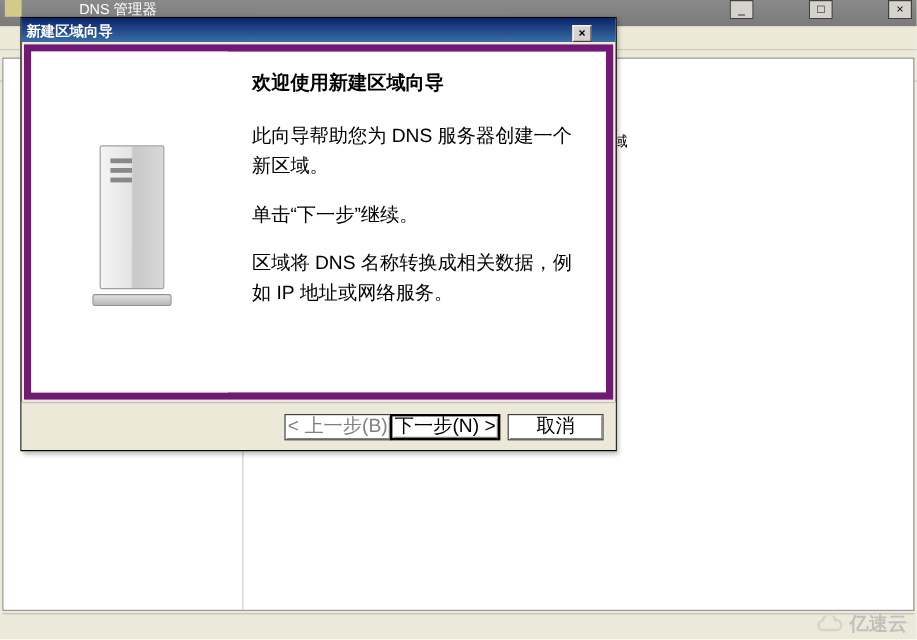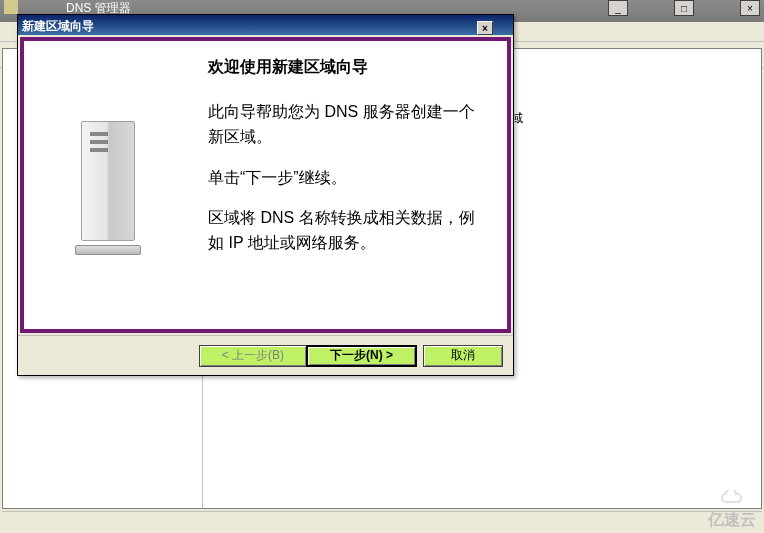--- a/index.html
+++ b/index.html
@@ -137,21 +137,21 @@
     color: #000;
     font-weight: bold;
     font-family: Tahoma, sans-serif;
     cursor: default;
   }
 
   .wizard-body {
     flex: 1;
     display: flex;
     background: #fff;
-    border: 4px solid #701a75;
+    border: 6px solid #701a75;
     margin: 2px;
   }
   .wizard-left {
     width: 164px;
     background: #ffffff;
     display: flex;
     align-items: center;
     justify-content: center;
   }
   .server-illustration {
@@ -210,50 +210,49 @@
     border-top: 1px solid #c0c0c0;
     display: flex;
     align-items: center;
     justify-content: flex-end;
     padding: 0 10px;
     gap: 6px;
   }
   .btn {
     height: 22px;
     min-width: 80px;
-    padding: 0 22px;
-    background: #bef264;
+    padding: 0 2px;
+    background: #ffffff;
     border: 1px solid #404040;
     box-shadow: inset 1px 1px 0 #fff, inset -1px -1px 0 #808080;
-    font-size: 12px;
+    font-size: 16px;
     font-family: inherit;
     cursor: default;
     text-align: center;
     display: inline-flex;
     align-items: center;
     justify-content: center;
     color: #000;
   }
   .btn.disabled { color: #808080; }
-  .btn.default { border: 2px solid #000; box-shadow: inset 1px 1px 0 #fff, inset -1px -1px 0 #808080; font-weight: bold; }
+  .btn.default { border: 2px solid #000; box-shadow: inset 1px 1px 0 #fff, inset -1px -1px 0 #808080; }
   .btn-group { display: inline-flex; }
   .btn-group .btn + .btn { margin-left: -1px; }
 
   
   .watermark {
     position: absolute;
     right: 8px;
     bottom: 2px;
     font-size: 16px;
     color: #c0c0c0;
     display: flex;
     align-items: center;
     gap: 4px;
     font-weight: bold;
-    flex-direction: column;
   }
   .watermark svg { opacity: 0.5; }
 </style>
 </head>
 <body>
 
 <div class="main-window">
 
   <div class="main-titlebar">
     <span class="ticon"></span>

